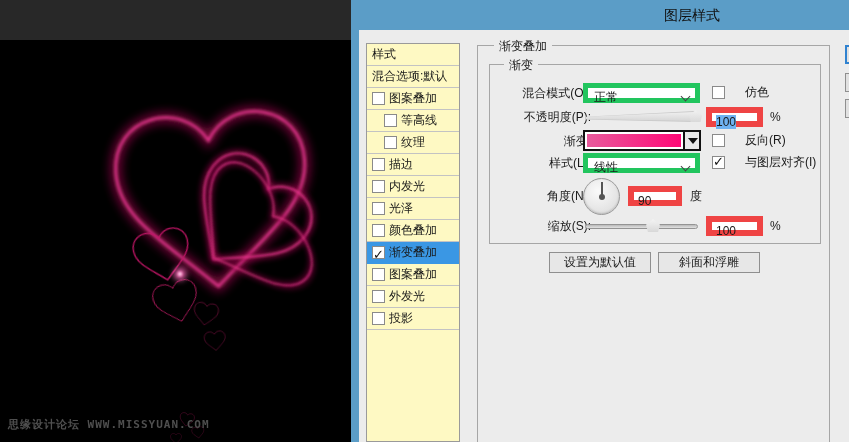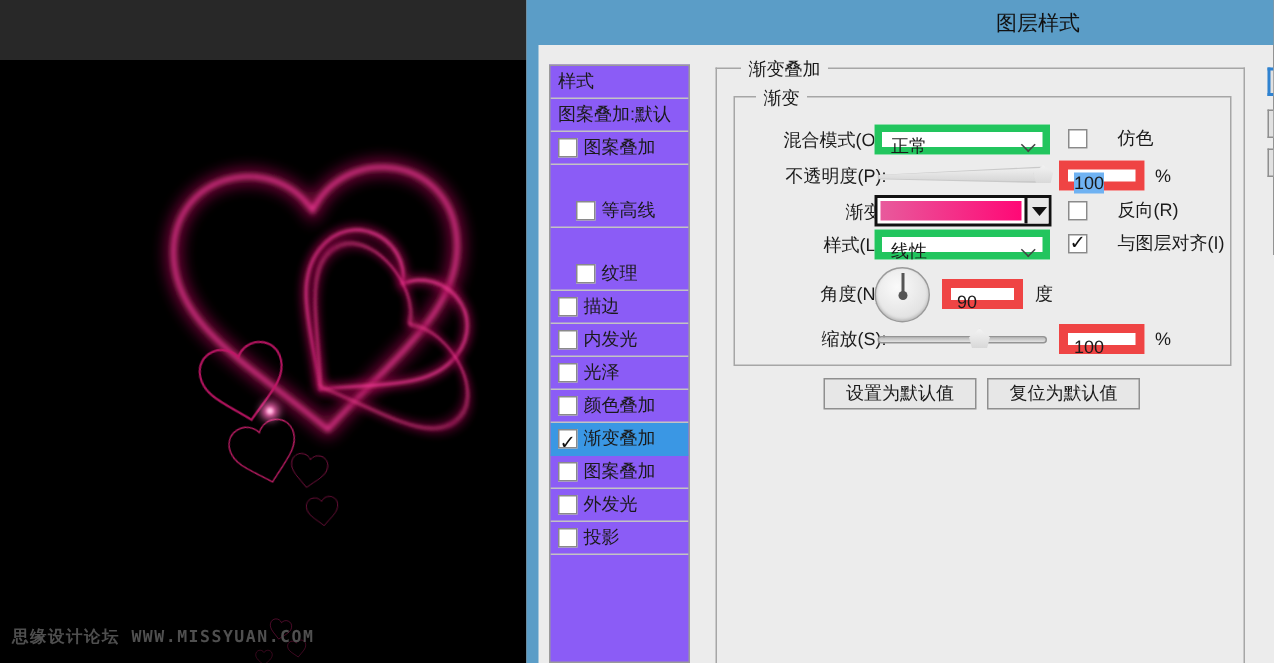--- a/index.html
+++ b/index.html
@@ -16,26 +16,26 @@
 
   
   .dialog { position:absolute; left:351px; top:0; width:536px; height:442px; background:#ececec;padding-left:36px; }
   .dlg-titlebar { position:absolute; left:0; top:0; width:100%; height:30px; background:#5b9dc7; }
   .dlg-title { position:absolute; left:341px; top:7px; transform:translateX(-50%);
     font-size:14px; color:#111; white-space:nowrap; }
   .dlg-left-edge { position:absolute; left:0; top:30px; width:8px; height:412px; background:#5b9dc7; }
 
   
   .styles-list { position:absolute; left:15px; top:43px; width:94px; height:399px;
-    border:1px solid #9a9a9a; background:#8b5cf6; overflow:hidden; }
+    border:1px solid #9a9a9a; background:#fef9c3; overflow:hidden; }
   .ls-item { position:relative; height:22px; line-height:21px; border-bottom:1px solid #c3c3c3;
     padding-left:5px; white-space:nowrap; overflow:hidden; display:flex; align-items:center; gap:4px; }
   .ls-item.sel { background:#3a97e4; border-bottom-color:#3a97e4; }
   .ls-item .lbl { font-size:12px; }
-  .ls-item.indent { padding-left:17px;margin-top:20px; }
+  .ls-item.indent { padding-left:17px; }
   .cb { display:inline-block; width:13px; height:13px; background:#fff; border:1px solid #8a8a8a;
     flex:0 0 13px; position:relative; }
   .cb.checked::after { content:"✓"; position:absolute; left:0px; top:-3px; font-size:13px;
     font-weight:bold; color:#111; }
 
   
   .groupbox { position:absolute; border:1px solid #a6a6a6; }
   .groupbox .legend { position:absolute; top:-8px; background:#ececec; padding:0 5px;
     font-size:12px; white-space:nowrap; }
   .gb-outer { left:126px; top:45px; width:353px; height:397px; border-bottom:none; }
@@ -162,21 +162,21 @@
     <div class="dlg-titlebar">
       <span class="dlg-title">图层样式</span>
     </div>
     <div class="dlg-left-edge"></div>
 
     <div class="styles-list">
       <div class="ls-item">
         <span class="lbl">样式</span>
       </div>
       <div class="ls-item">
-        <span class="lbl">图案叠加:默认</span>
+        <span class="lbl">混合选项:默认</span>
       </div>
       <div class="ls-item">
         <span class="cb"></span>
         <span class="lbl">图案叠加</span>
       </div>
       <div class="ls-item indent">
         <span class="cb"></span>
         <span class="lbl">等高线</span>
       </div>
       <div class="ls-item indent">
@@ -274,19 +274,19 @@
 
     <div class="field-label" style="left:140px; top:216px;">缩放(S):</div>
     <div class="bar-track"></div>
     <div class="bar-thumb"></div>
     <div class="numbox" style="left:355px; top:216px;">
       <span>100</span>
     </div>
     <div class="unit" style="left:419px; top:216px;">%</div>
 
     <div class="ps-btn" style="left:198px;">设置为默认值</div>
-    <div class="ps-btn" style="left:307px;">复位为默认值</div>
+    <div class="ps-btn" style="left:307px;">斜面和浮雕</div>
 
     <div class="edge-btn focus" style="top:45px;"></div>
     <div class="edge-btn norm" style="top:73px;"></div>
     <div class="edge-btn norm" style="top:99px;"></div>
   </div>
 </div>
 
 </body></html>

